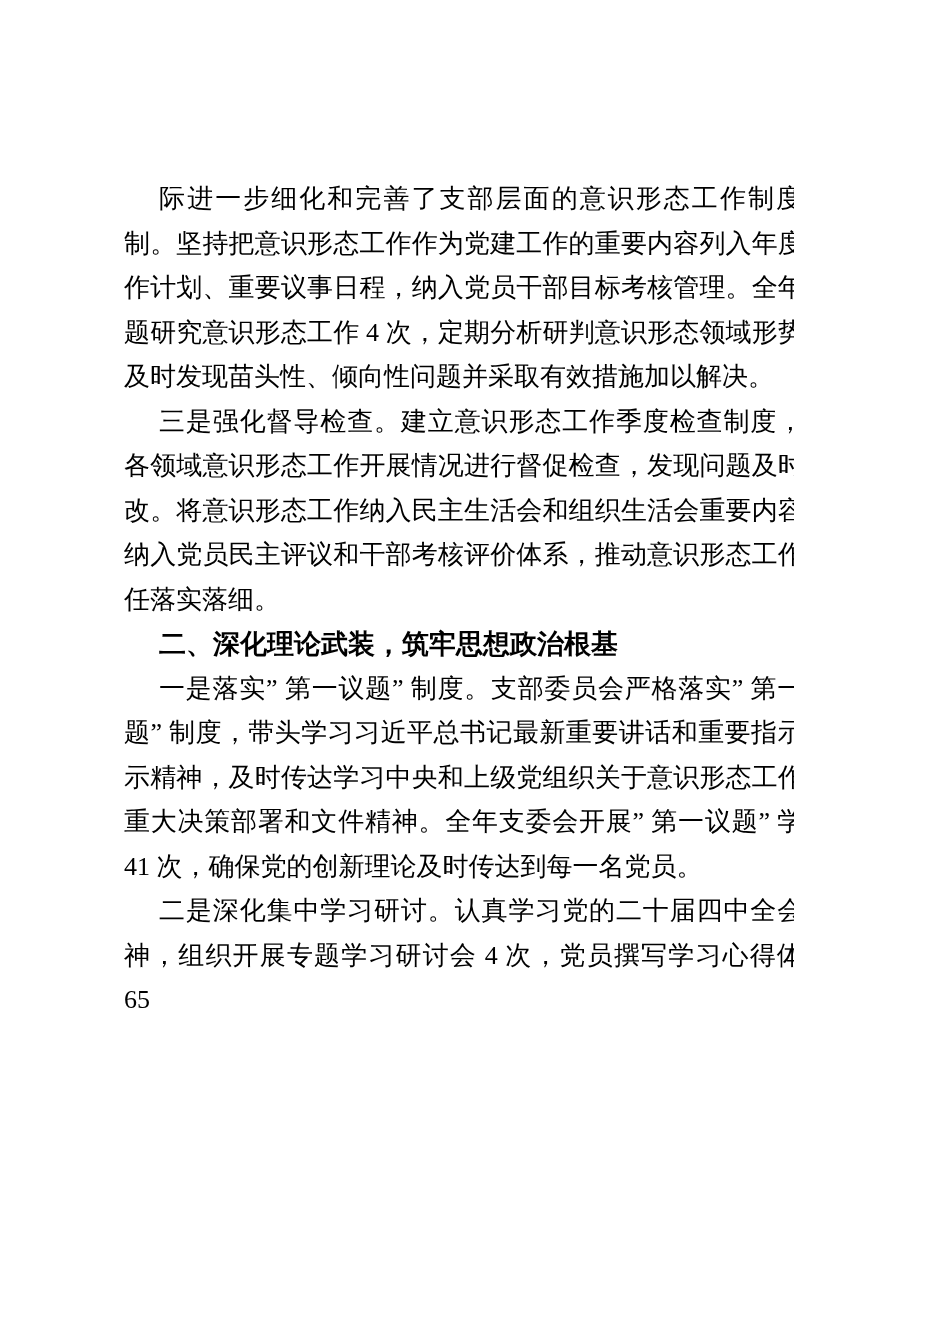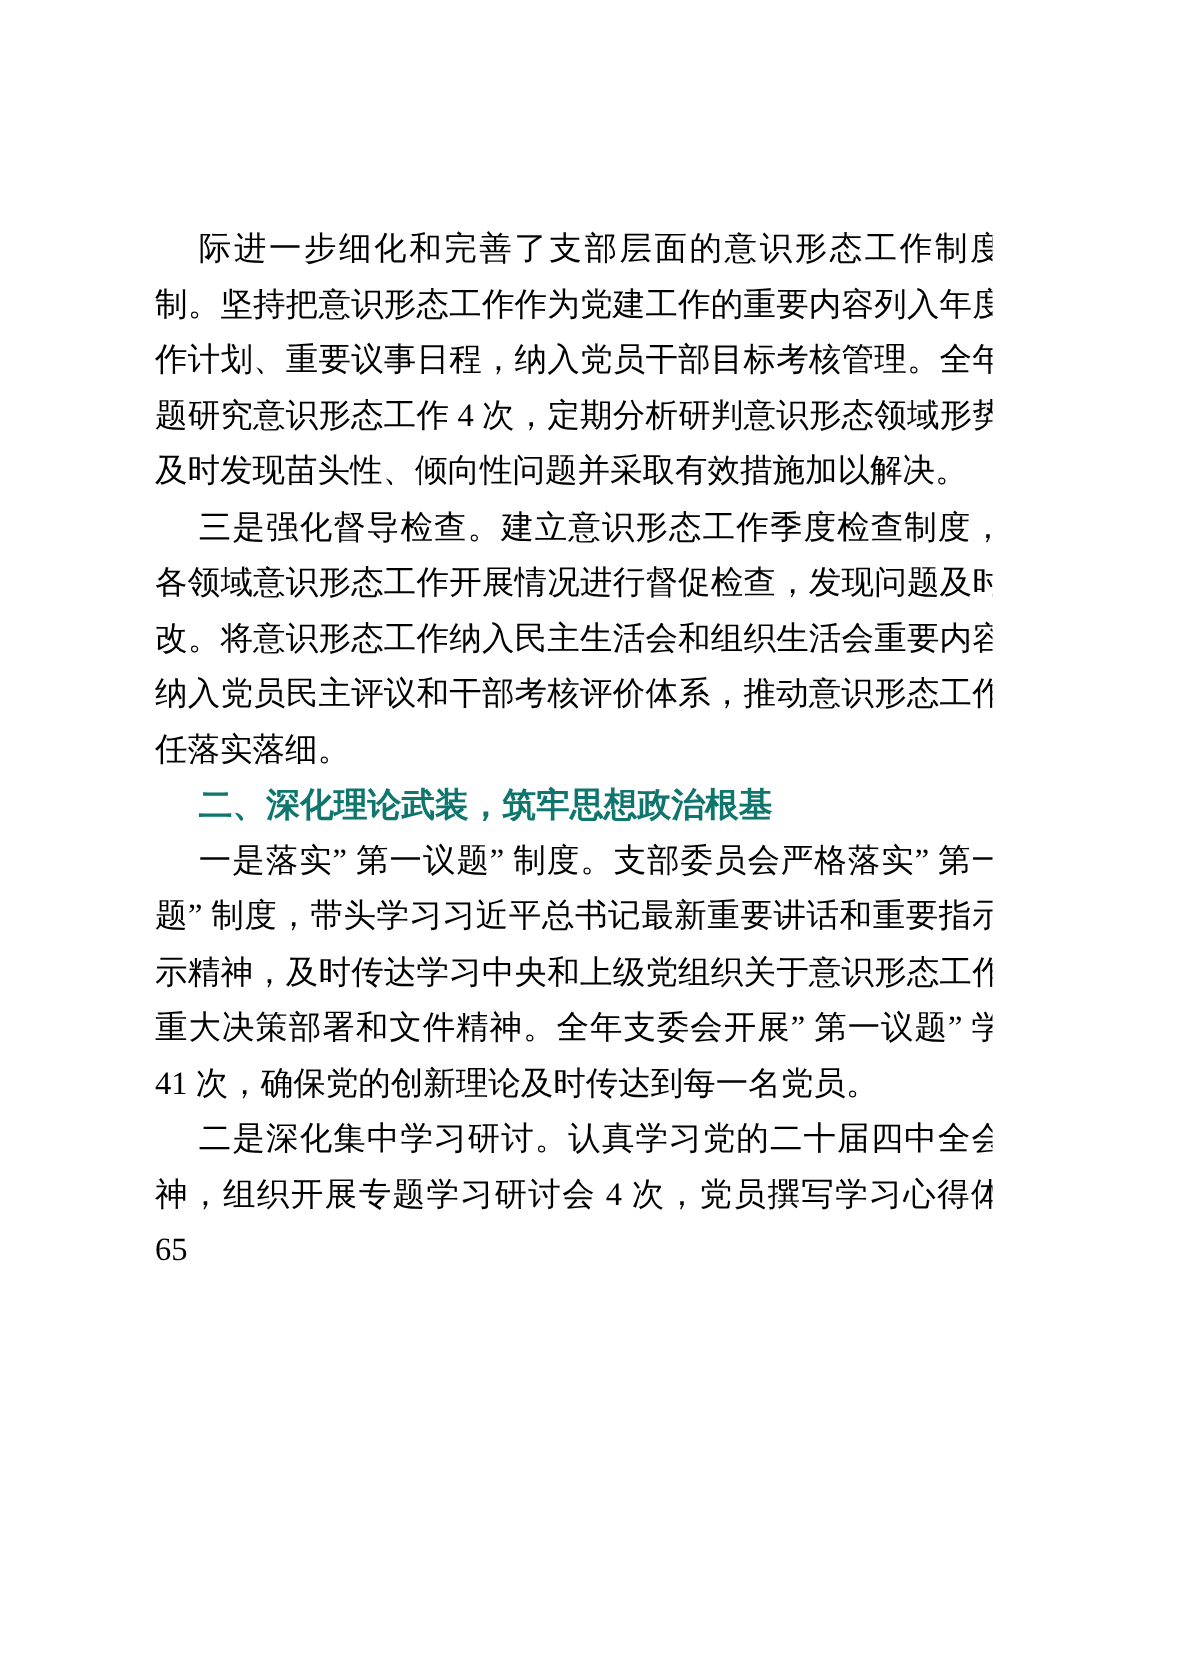--- a/index.html
+++ b/index.html
@@ -32,21 +32,21 @@
     text-indent: 1.35em;
   }
   .content h2 {
     margin: 0;
     padding: 0;
     text-indent: 1.3em;
     font-family: "Liberation Sans", "DejaVu Sans", sans-serif;
     font-weight: bold;
     font-size: 27px;
     line-height: 44.5px;
-    color: #0f766e;
+    color: #000000;
   }
 </style>
 </head>
 <body>
 
 <div class="page">
   <div class="content">
     <p>际进一步细化和完善了支部层面的意识形态工作制度机制。坚持把意识形态工作作为党建工作的重要内容列入年度工作计划、重要议事日程，纳入党员干部目标考核管理。全年专题研究意识形态工作 4 次，定期分析研判意识形态领域形势，及时发现苗头性、倾向性问题并采取有效措施加以解决。</p>
     <p>三是强化督导检查。建立意识形态工作季度检查制度，对各领域意识形态工作开展情况进行督促检查，发现问题及时整改。将意识形态工作纳入民主生活会和组织生活会重要内容，纳入党员民主评议和干部考核评价体系，推动意识形态工作责任落实落细。</p>
     <h2>二、深化理论武装，筑牢思想政治根基</h2>

